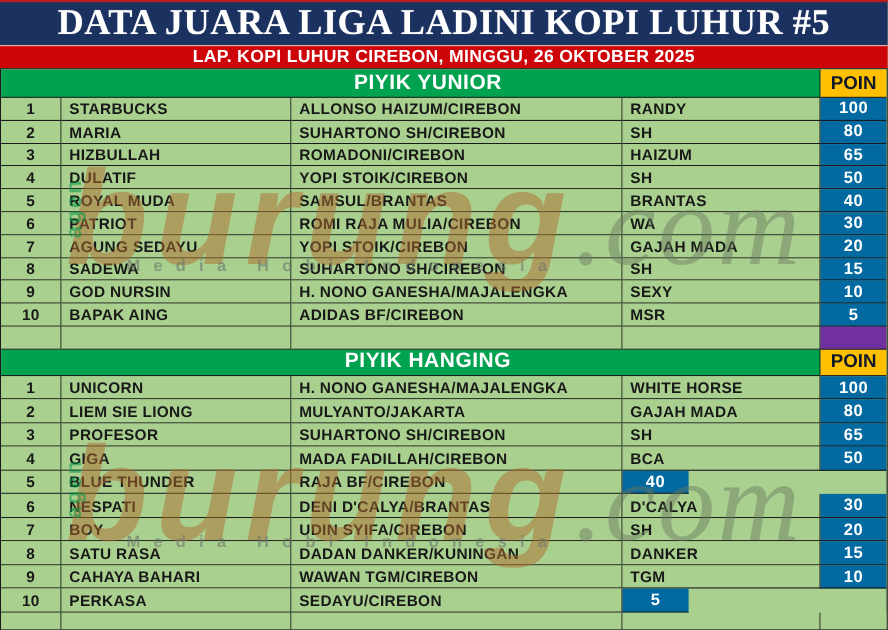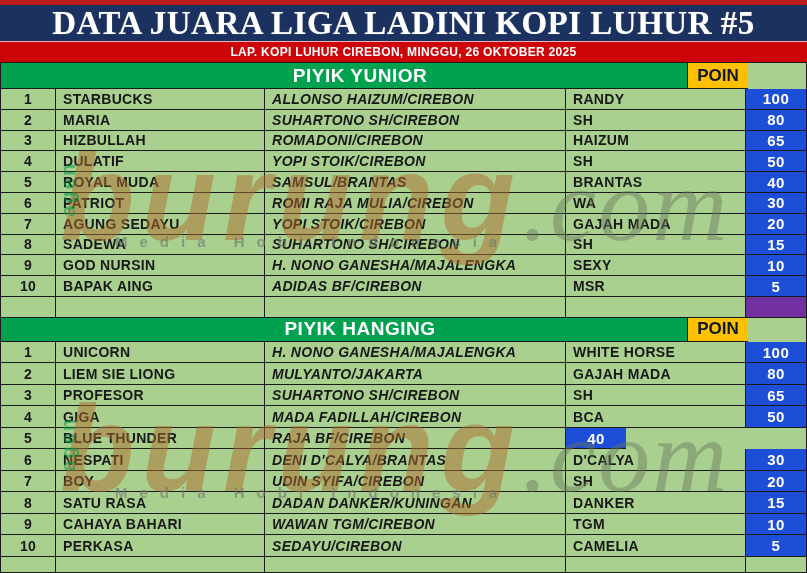--- a/index.html
+++ b/index.html
@@ -10,64 +10,64 @@
     overflow:hidden;
   }
   .sheet{position:relative;width:807px;height:573px;background:#A9D08E;}
 
   
   .title-bar{
     height:41px;background:#1B3160;color:#ffffff;
     display:flex;align-items:center;justify-content:center;
     font-family:"Liberation Serif",serif;font-weight:bold;font-size:33px;
     letter-spacing:.5px;white-space:nowrap;
-    border-top:5px solid #b91c1c;box-sizing:border-box;
+    border-top:2px solid #b91c1c;box-sizing:border-box;
     text-shadow:0 0 1px rgba(255,255,255,.4);
   }
   .date-bar{
     height:21px;background:#CE0508;color:#ffffff;
     display:flex;align-items:center;justify-content:center;
-    font-weight:bold;font-size:12px;letter-spacing:.3px;
+    font-weight:bold;font-size:16px;letter-spacing:.3px;
     border-top:1px solid #e9b9b9;box-sizing:border-box;
   }
 
   
   .grid{
     position:relative;width:807px;height:511px;
     border:1px solid #1a1a1a;box-sizing:border-box;overflow:hidden;
     background:#A9D08E;
   }
   .row{display:flex;width:100%;}
   .cell{
     box-sizing:border-box;border-right:1px solid #1a1a1a;border-bottom:1px solid #1a1a1a;
     display:flex;align-items:center;overflow:hidden;white-space:nowrap;
   }
   .rank {width:55px;justify-content:center;}
   .team {width:209px;padding-left:7px;}
-  .owner{width:301px;padding-left:7px;font-style:italic;}
+  .owner{width:301px;padding-left:7px;}
   .ring {width:180px;padding-left:7px;}
   .poin {width:60px;justify-content:center;border-right:none;}
 
   .sec-row .sec-name{
-    width:687px;background:#00A24F;color:#ffffff;
+    width:745px;background:#00A24F;color:#ffffff;
     justify-content:center;font-weight:bold;font-size:19px;letter-spacing:.5px;padding-left:32px;
   }
   .sec-row .poin-header{
     width:60px;background:#FFC000;color:#0f172a;
     justify-content:center;font-weight:bold;font-size:17px;border-right:none;
   }
   .sec1 .cell{height:26px;}
   .sec2 .cell{height:24px;}
 
   .data-row .cell{
     background:#A9D08E;color:#181818;
     font-weight:bold;font-size:14px;letter-spacing:.3px;
   }
   .data-row .poin{
-    background:#1d4ed8;color:#ffffff;font-size:15px;letter-spacing:.5px;
+    background:#0369a1;color:#ffffff;font-size:15px;letter-spacing:.5px;
   }
   .t1 .cell{height:20.8px;}
   .t2 .cell{height:21.5px;}
 
   .empty-row .cell{background:#A9D08E;}
   .empty-mid .cell{height:21px;}
   .empty-mid .poin{background:#7030A0;}
   .empty-bottom .cell{height:17px;}
   .empty-bottom .poin{background:#A9D08E;}
 
@@ -275,21 +275,20 @@
     <div class="cell team">CAHAYA BAHARI</div>
     <div class="cell owner">WAWAN TGM/CIREBON</div>
     <div class="cell ring">TGM</div>
     <div class="cell poin">10</div>
   </div>
 
   <div class="row data-row t2">
     <div class="cell rank">10</div>
     <div class="cell team">PERKASA</div>
     <div class="cell owner">SEDAYU/CIREBON</div>
-    <div class="cell ring">CAMELIA</div>
     <div class="cell poin">5</div>
   </div>
 
   <div class="row empty-row empty-bottom">
     <div class="cell rank"></div>
     <div class="cell team"></div>
     <div class="cell owner"></div>
     <div class="cell ring"></div>
     <div class="cell poin"></div>
   </div>

